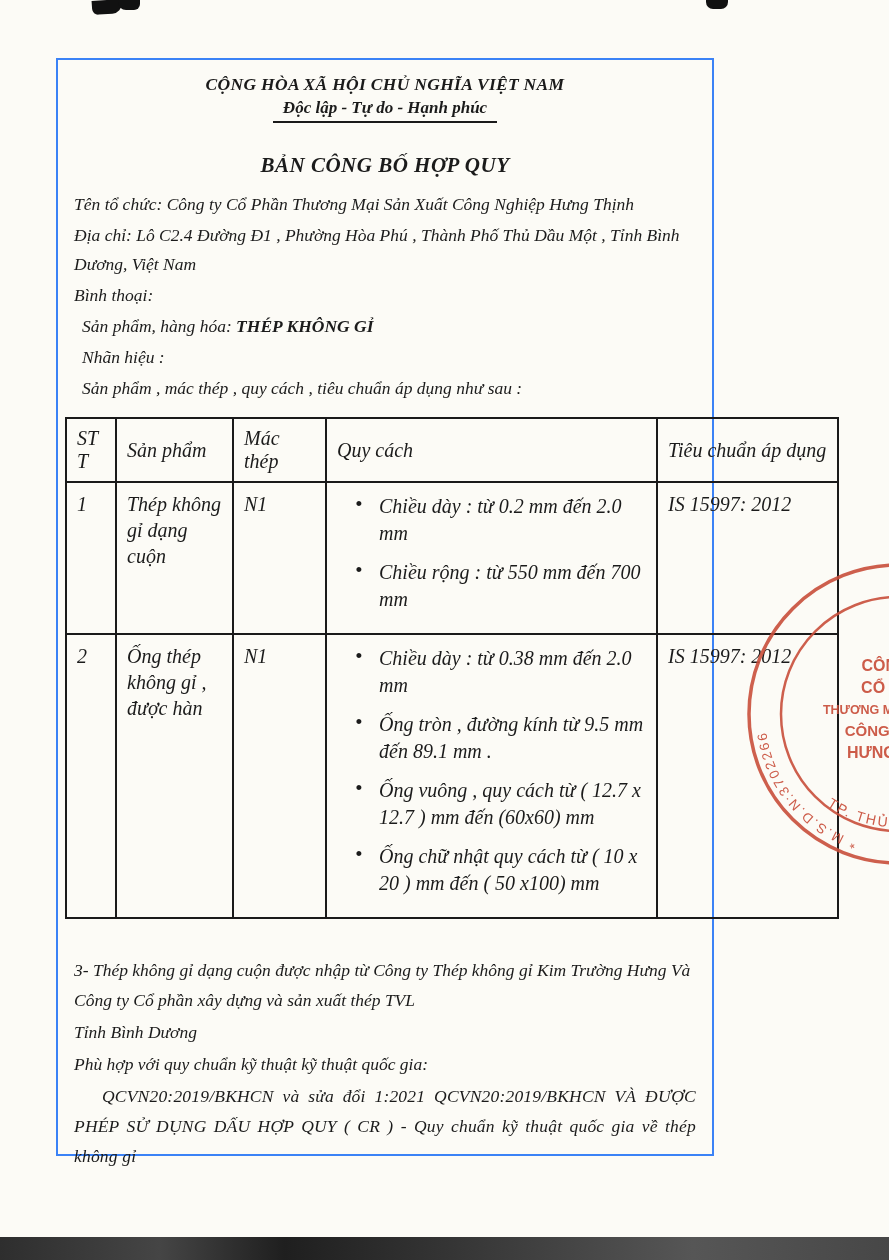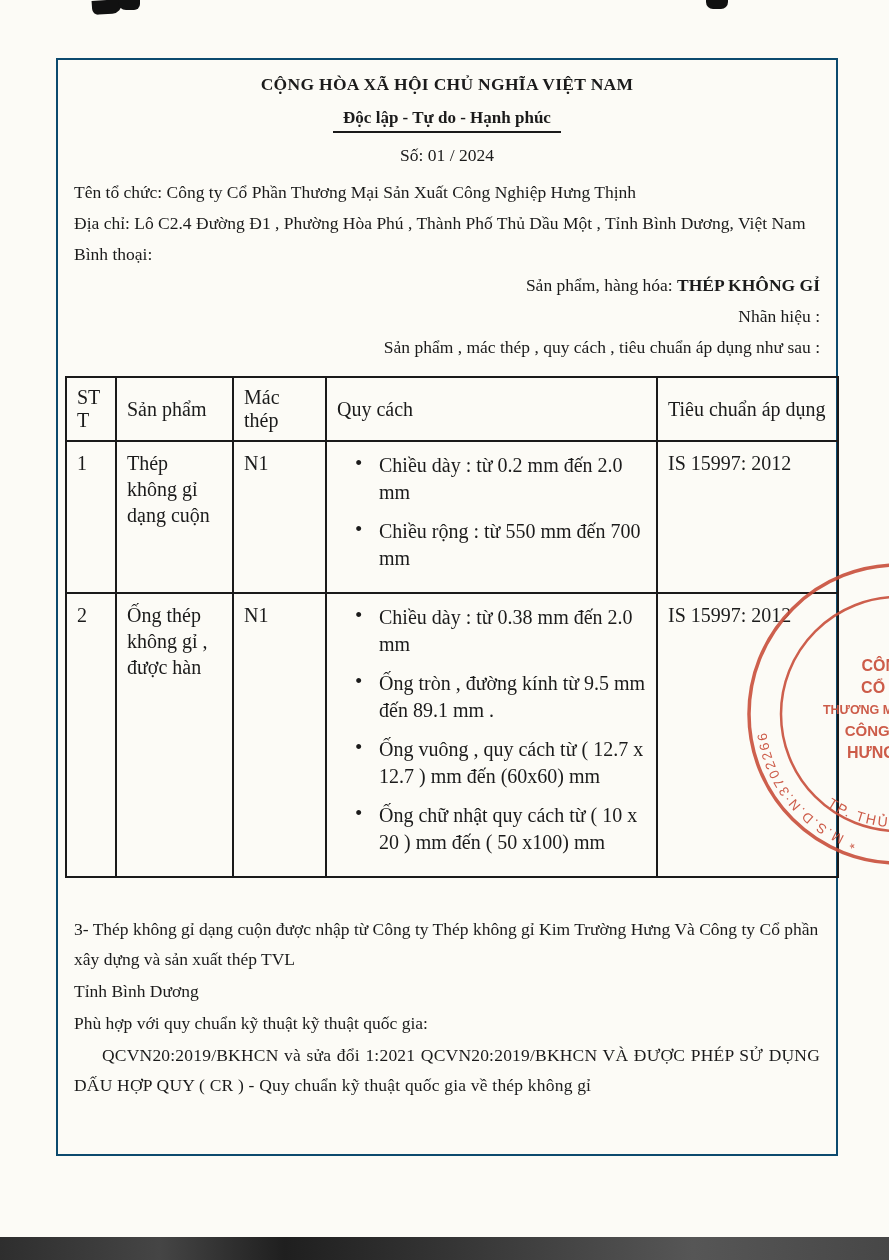--- a/index.html
+++ b/index.html
@@ -17,35 +17,36 @@
   .art1 { left:92px; top:0; width:30px; height:14px; border-radius:0 0 10px 6px; transform:rotate(-4deg); }
   .art2 { left:118px; top:0; width:22px; height:10px; border-radius:0 0 6px 8px; }
   .art3 { left:706px; top:0; width:22px; height:9px; border-radius:0 0 7px 7px; }
   .bottom-strip {
     position:absolute; left:0; top:1237px; width:889px; height:23px;
     background:linear-gradient(to right,#2e2e2e 0%,#454545 18%,#1f1f1f 32%,#3a3a3a 55%,#565656 78%,#474747 100%);
   }
   
   .frame {
     position:absolute; left:56px; top:58px;
-    width:782px; height:1098px;
-    border:2px solid #0c4a6e;
+    width:658px; height:1098px;
+    border:2px solid #3b82f6;
     box-sizing:border-box;
     padding:0 16px;
+    font-style:italic;
   }
   .center { text-align:center; }
   .country { font-weight:bold; font-size:17.5px; margin:14px 0 0; letter-spacing:.3px; }
-  .motto-wrap { margin-top:13px; }
+  .motto-wrap { margin-top:3px; }
   .motto { font-weight:bold; font-size:17px; display:inline-block; border-bottom:2px solid #1a1a1a; padding:0 10px 3px; }
   .doc-title { font-weight:bold; font-size:21px; margin:30px 0 0; letter-spacing:.5px; }
   .doc-number { font-size:17.5px; margin:12px 0 0; }
   .para { font-size:17.5px; line-height:29px; margin:0; }
   .mt12 { margin-top:12px; }
   .mt2 { margin-top:2px; }
-  .indent { margin-left:8px;text-align:right; }
+  .indent { margin-left:8px; }
   .bold { font-weight:bold; }
 
   table.spec {
     border-collapse:collapse;
     margin-top:14px; margin-left:-9px;
     width:772px; font-size:20px;
     table-layout:fixed;
   }
   .spec th, .spec td {
     border:2px solid #1a1a1a;
@@ -82,21 +83,21 @@
   <div class="artifact art2"></div>
   <div class="artifact art3"></div>
 
   <div class="frame">
 
     <div class="center country">CỘNG HÒA XÃ HỘI CHỦ NGHĨA VIỆT NAM</div>
     <div class="center motto-wrap">
       <span class="motto">Độc lập - Tự do - Hạnh phúc</span>
     </div>
 
-    <div class="center doc-number">Số: 01 / 2024</div>
+    <div class="center doc-title">BẢN CÔNG BỐ HỢP QUY</div>
 
     <p class="para mt12">Tên tổ chức: Công ty Cổ Phần Thương Mại Sản Xuất Công Nghiệp Hưng Thịnh</p>
     <p class="para mt2">Địa chỉ: Lô C2.4 Đường Đ1 , Phường Hòa Phú , Thành Phố Thủ Dầu Một , Tỉnh Bình Dương, Việt Nam</p>
     <p class="para mt2">Bình thoại:</p>
 
     <p class="para mt2 indent">
       <span>Sản phẩm, hàng hóa: </span><span class="bold">THÉP KHÔNG GỈ</span>
     </p>
     <p class="para mt2 indent">Nhãn hiệu :</p>
     <p class="para mt2 indent">Sản phẩm , mác thép , quy cách , tiêu chuẩn áp dụng như sau :</p>

